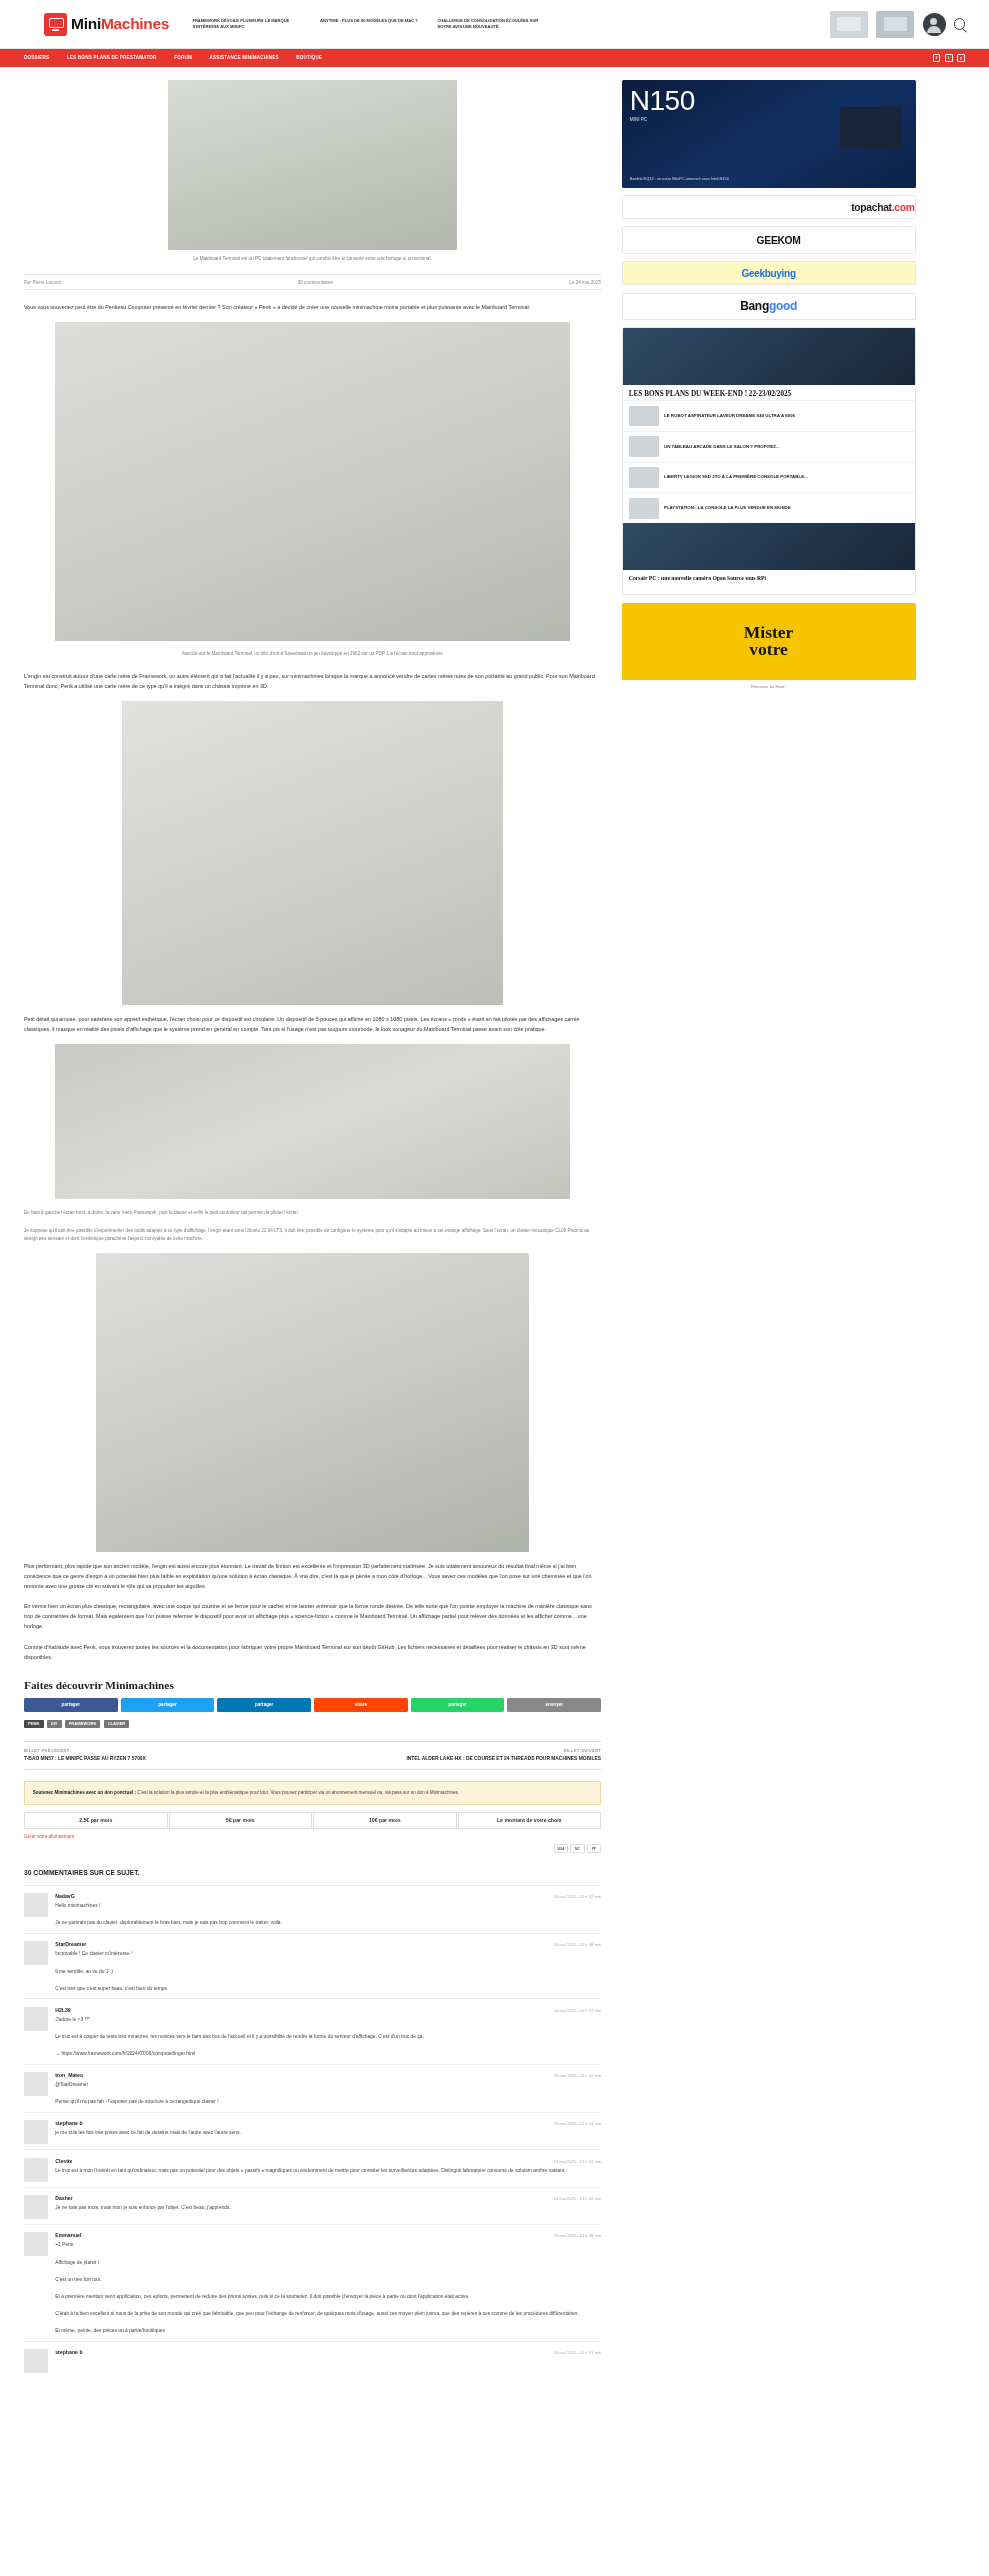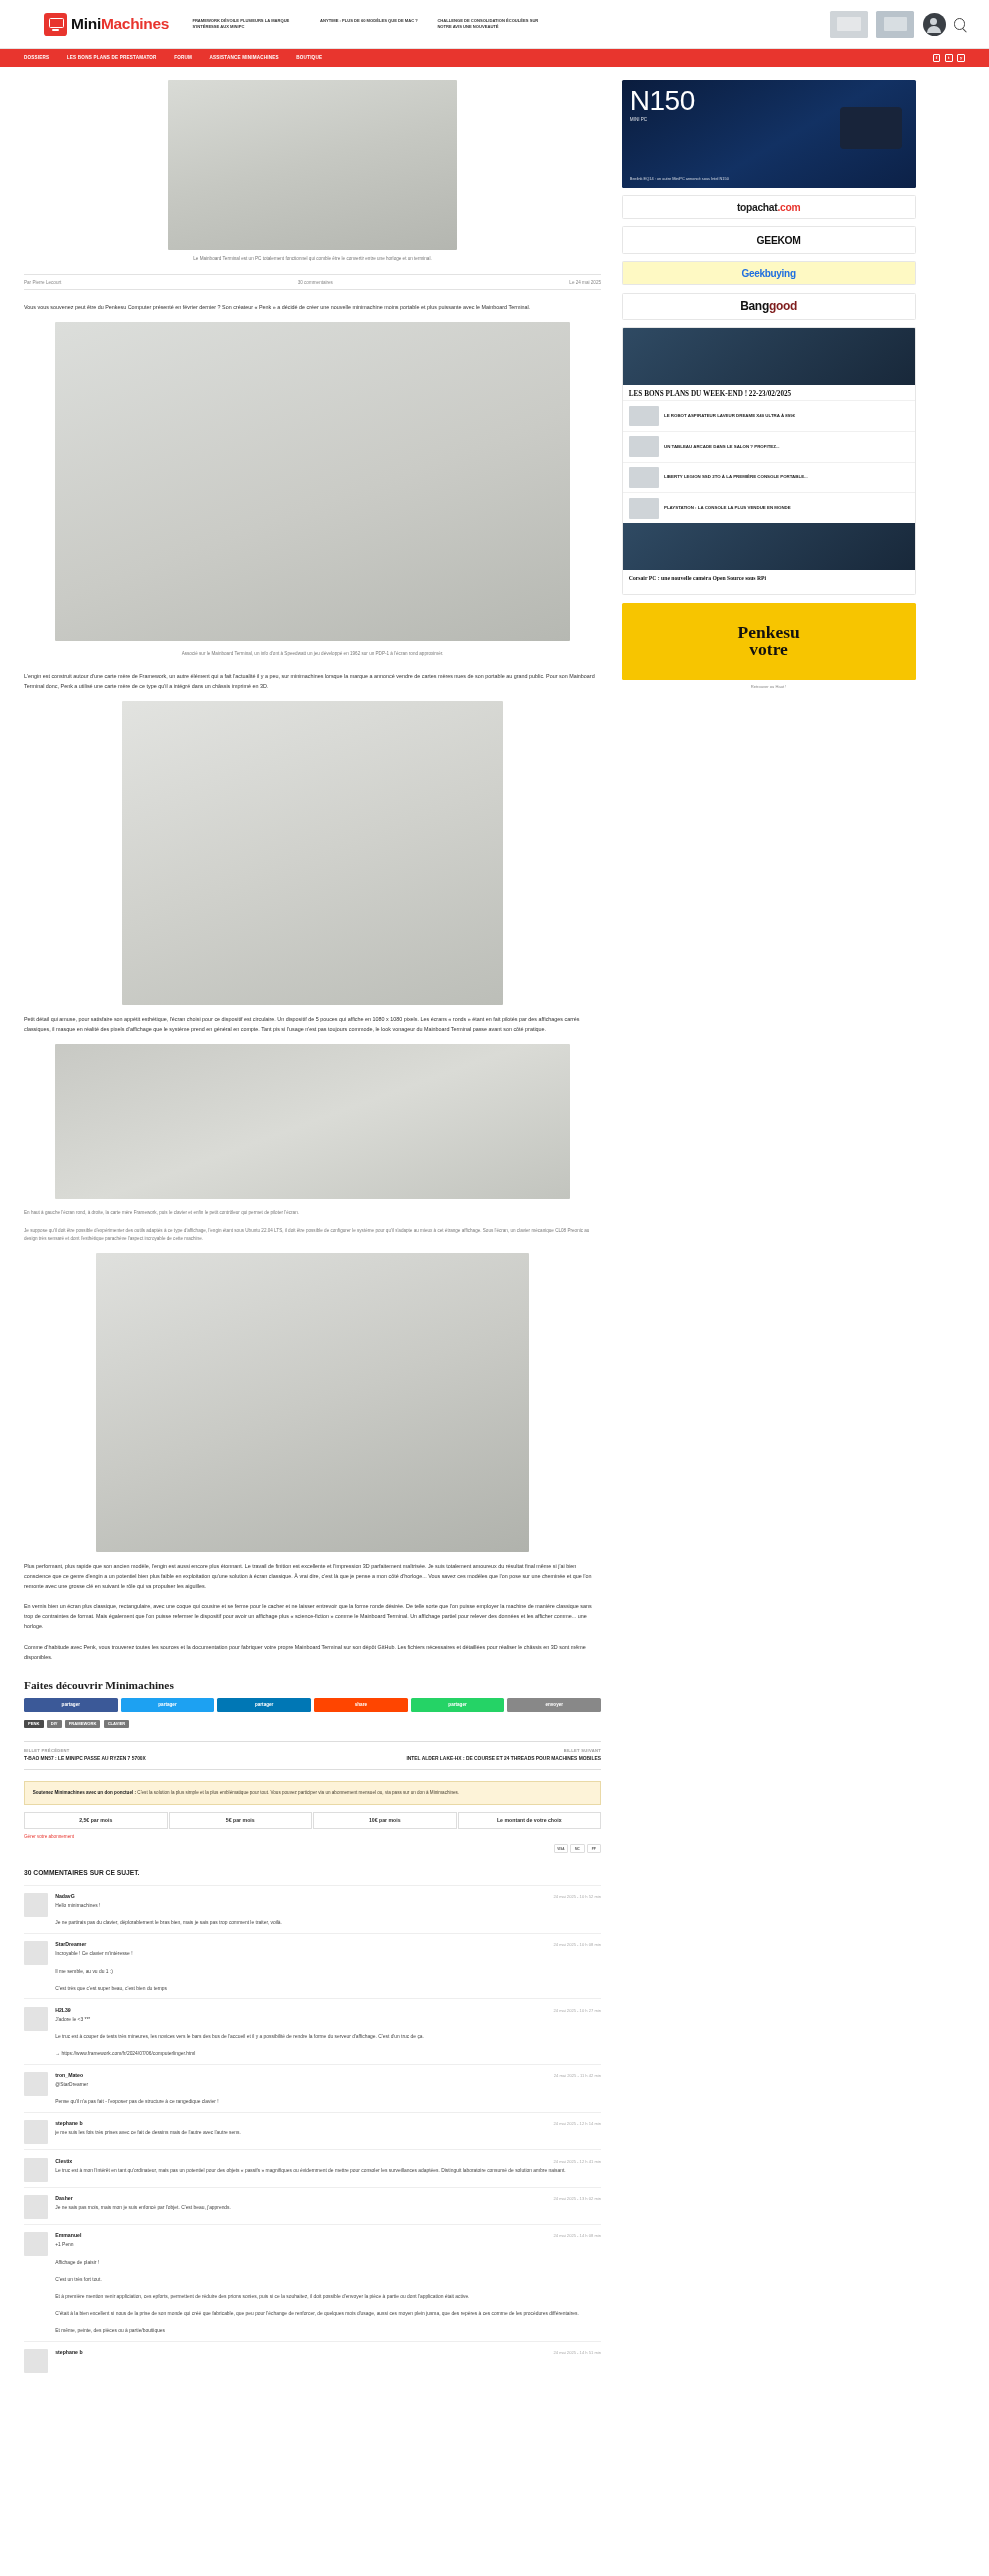--- a/index.html
+++ b/index.html
@@ -312,26 +312,26 @@
   .ad-n150 .sm { font-size: 4.6px; margin-top: 2.1px; opacity: .85; }
   .ad-n150 .box2 {
     position:absolute; right: 13.4px; top: 27px;
     width: 62px; height: 42px; background:#18243a; border-radius:4.1px;
   }
   .ad-n150 .foot { position:absolute; left:8.2px; bottom: 6.2px; font-size: 3.9px; opacity:.8; line-height:1.5;}
   .ad-bar {
     height: 24px; display:flex; align-items:center; justify-content:center;
     font-size: 10.3px; font-weight: bold; letter-spacing: -0.3px;
   }
-  .ad-topachat { background:#fff; border:0.5px solid #e6e6e6; color:#1d1d1d; }
+  .ad-topachat { background:#fff; border:0.5px solid #e6e6e6; color:#1d1d1d;justify-content:flex-end; }
   .ad-topachat .o { color:#e8352e; }
   .ad-geekom { background:#fff; border:0.5px solid #e6e6e6; color:#111; height: 28px; padding-left: 20px; }
   .ad-geekbuying { background:#fef9c3; border:0.5px solid #e6e6e6; color:#1f6fe0; height: 24px; font-size:10px;align-items:center;}
   .ad-banggood { background:#fff; border:0.5px solid #e6e6e6; height: 27px; font-size: 12px; color:#111; }
-  .ad-banggood .g { color:#7f1d1d; }
+  .ad-banggood .g { color:#3b82f6; }
 
   .side-card { border: 0.5px solid #e6e6e6; border-radius: 1.5px; margin-bottom: 8.2px; overflow: hidden; }
   .side-hero { height: 57px; background: linear-gradient(140deg,#2f4a63,#18283a); }
   .side-head {
     font-family:"Liberation Serif", serif;
     font-size: 7.2px; font-weight: bold; padding: 5.2px 6.2px 1px 6.2px; color:#111; line-height:1.25;
   }
   .side-sub { font-size: 4.1px; color:#999; padding: 0 6.2px 5.2px 6.2px; }
   .side-item { display:flex; gap:5.2px; padding: 4.6px 6.2px; border-top: 0.5px solid #f0f0f0; align-items:center; }
   .side-thumb { width: 30px; height: 20.6px; background:#cfd4d8; border-radius:1px; flex:none; }
@@ -644,20 +644,20 @@
       <div class="side-item">
         <div class="side-thumb"></div>
         <div class="side-item-title">PLAYSTATION : LA CONSOLE LA PLUS VENDUE EN MONDE</div>
       </div>
       <div class="side-hero" style="height:47px"></div>
       <div class="side-head" style="font-size:5.7px">Corsair PC : une nouvelle caméra Open Source sous RPi</div>
       <div class="side-sub">&nbsp;</div>
     </div>
 
     <div class="ad ad-mister">
-      <div class="m1">Penkesu</div>
+      <div class="m1">Mister</div>
       <div class="m2">votre</div>
     </div>
     <div class="ad-note">Retrouver ou Haut !</div>
 
   </div>
 </div>
 
 
 </body></html>

